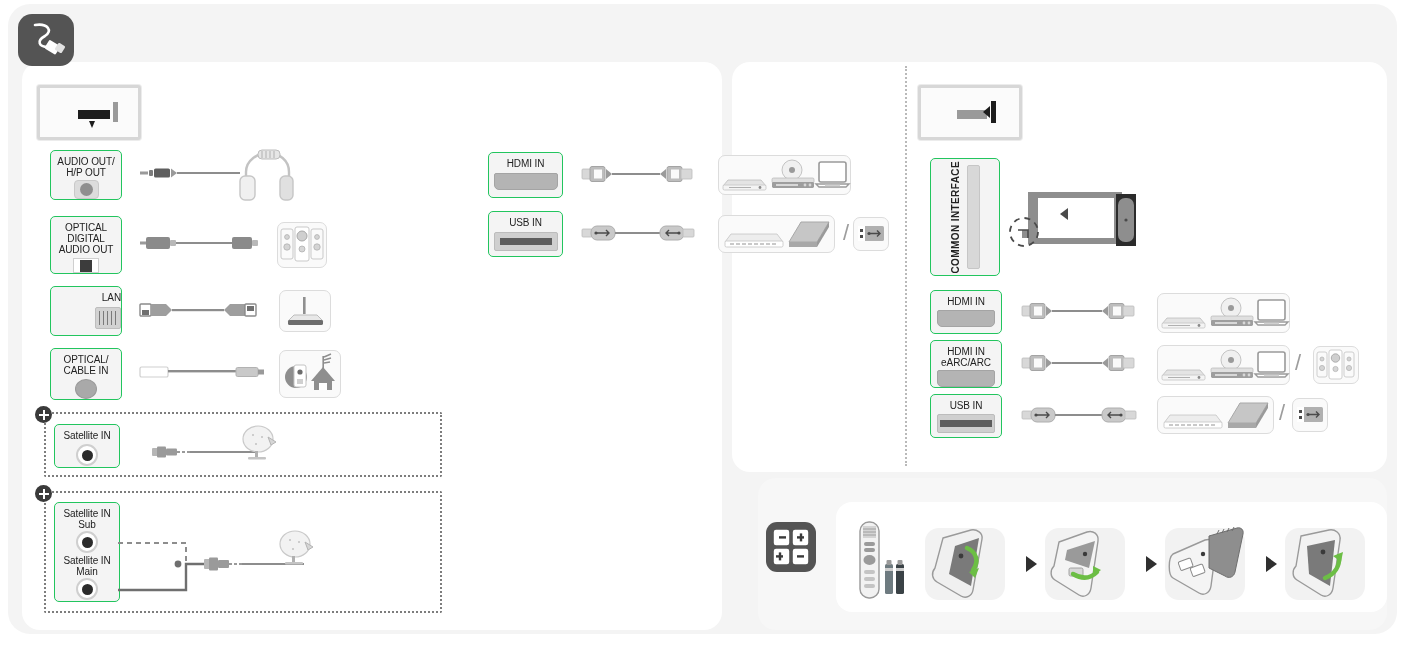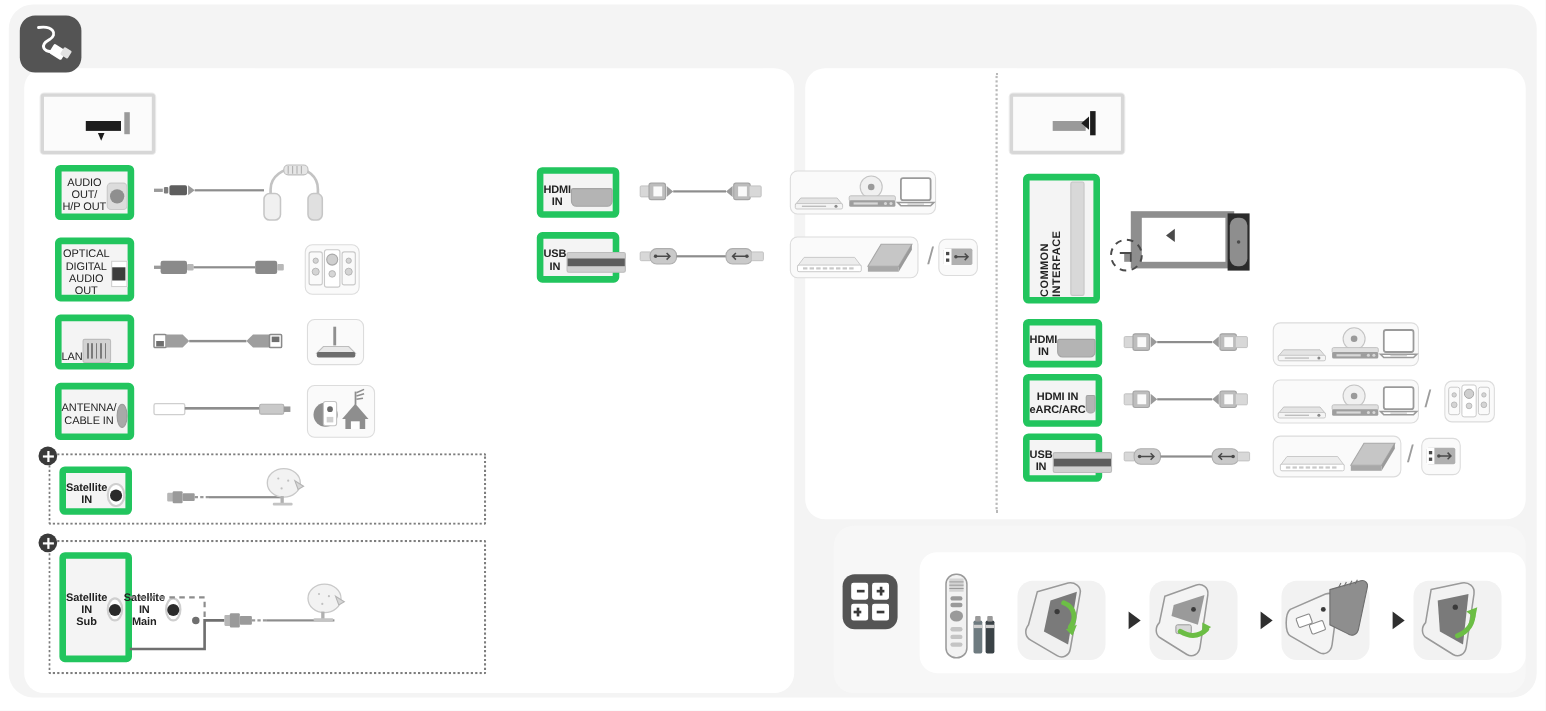--- a/index.html
+++ b/index.html
@@ -68,37 +68,38 @@
     background: #fbfbfb;
     border: 3px solid #d7d7d7;
     border-radius: 3px;
     box-shadow: 0 0 0 1px #ececec;
   }
 
   
   .port-box {
     position: absolute;
     background: #f4f4f4;
-    border: 6px solid #22c55e;
+    border: 1px solid #22c55e;
     border-radius: 5px;
     display: flex;
+    flex-direction: column;
     align-items: center;
     justify-content: flex-start;
     padding-top: 5px;
   }
   .port-label {
     font-size: 10px;
     color: #222;
     text-align: center;
     line-height: 11px;
     font-weight: normal;
     letter-spacing: -0.1px;
     white-space: pre-line;
   }
-  .port-label.bold { font-weight: bold; }
+  .port-label.bold { font-weight: normal; }
 
   
   .jack-round {
     width: 25px; height: 25px;
     background: #dcdcdc;
     border: 1px solid #c9c9c9;
     border-radius: 4px;
     display: flex; align-items: center; justify-content: center;
   }
   .jack-round::after {
@@ -331,21 +332,21 @@
 </div>
 <div class="device-group" style="left:279px; top:290px; width:52px; height:42px;">
   <svg width="50" height="40" viewBox="0 0 50 40">
     <rect x="23" y="6" width="2.6" height="17" fill="#8f8f8f"></rect>
     <path d="M8 30 L14 24 H37 L43 30 Z" fill="#e8e8e8" stroke="#bdbdbd" stroke-width="1"></path>
     <rect x="8" y="29" width="35" height="5" rx="1.6" fill="#6d6d6d"></rect>
   </svg>
 </div>
 
 <div class="port-box" style="left:50px; top:348px; width:72px; height:52px;">
-  <div class="port-label">ANTENNA/
+  <div class="port-label">OPTICAL/
 CABLE IN</div>
   <div class="jack-coax" style="margin-top:3px;"></div>
 </div>
 <div class="cable-wrap" style="left:140px; top:364px; width:125px; height:16px;">
   <svg width="125" height="16" viewBox="0 0 125 16">
     <rect x="0" y="3" width="28" height="10" rx="1.6" fill="#ffffff" stroke="#cfcfcf" stroke-width="1.2"></rect>
     <rect x="28" y="6" width="68" height="2.4" fill="#8d8d8d"></rect>
     <rect x="96" y="3.5" width="22" height="9" rx="1.6" fill="#c9c9c9" stroke="#b2b2b2" stroke-width="1"></rect>
     <rect x="118" y="5.5" width="6" height="5" fill="#9a9a9a"></rect>
   </svg>

